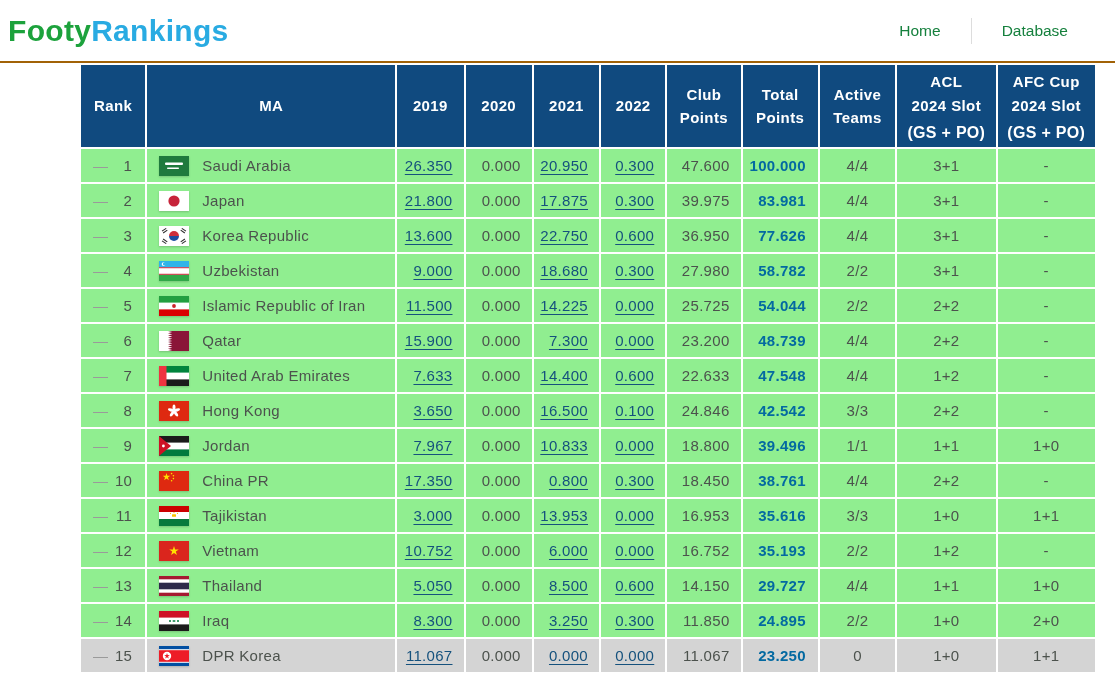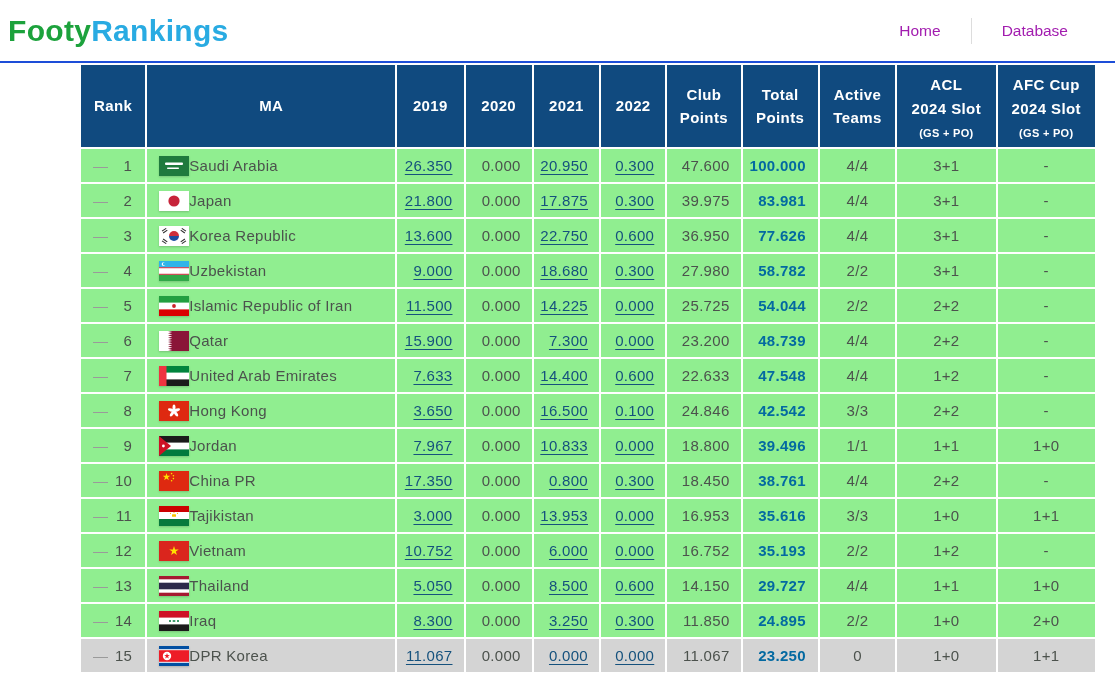--- a/index.html
+++ b/index.html
@@ -2,53 +2,53 @@
 <html style="--brand-green: #1CA23C; --brand-blue: #29ABE2; --header-bg: #104A7F; --row-green: #90EE90; --row-gray: #D4D4D4; --link: #15517D; --text: #4C524D;"><head>
 <meta charset="utf-8">
 <style>
   html,body{margin:0;padding:0;}
   body{
     width:1115px;height:676px;overflow:hidden;background:#fff;
     font-family:"Liberation Sans",sans-serif;
   }
   
   .topbar{
-    height:63px;border-bottom:2px solid #1d4ed8;
+    height:63px;border-bottom:2px solid #a16207;
     display:flex;align-items:center;justify-content:space-between;
     padding:0 17px 0 8px;box-sizing:border-box;background:#fff;
   }
   .logo{font-weight:bold;font-size:30px;letter-spacing:.3px;text-decoration:none;cursor:pointer;line-height:1;}
   .logo-green{color:var(--brand-green,#1CA23C);}
   .logo-blue{color:var(--brand-blue,#29ABE2);}
   .nav{display:flex;align-items:center;}
-  .nav-item{color:#a21caf;font-size:15.5px;padding:0 30px;text-decoration:none;cursor:pointer;font-weight:500;}
+  .nav-item{color:#15803d;font-size:15.5px;padding:0 30px;text-decoration:none;cursor:pointer;font-weight:500;}
   .nav-divider{width:1px;height:26px;background:#ddd;}
   
   table.rankings-table{
     margin-left:79px;width:1018px;table-layout:fixed;
     border-collapse:separate;border-spacing:2px;
   }
   thead th{
     background:var(--header-bg,#104A7F);color:#fff;height:82px;
     vertical-align:middle;text-align:center;font-size:15px;font-weight:bold;
     letter-spacing:.4px;padding:0 2px;
   }
   .h-label{white-space:pre-line;line-height:1.55;}
-  .h-sub{font-size:11px;margin-top:7px;font-weight:bold;letter-spacing:.3px;}
+  .h-sub{font-size:16px;margin-top:7px;font-weight:bold;letter-spacing:.3px;}
   tbody td{
     background:var(--row-green,#90EE90);height:33px;font-size:15px;
     color:var(--text,#4C524D);letter-spacing:.3px;vertical-align:middle;
     box-sizing:border-box;padding:0;
   }
   tr.row-gray td{background:var(--row-gray,#D4D4D4);}
   td.rank-cell{padding:0 13px 0 12px;}
   .rank-flex{display:flex;justify-content:space-between;align-items:center;}
   .move{color:#9A9A9A;}
   td.ma-cell{padding-left:12px;}
-  .ma-flex{display:flex;align-items:center;}
+  .ma-flex{display:flex;align-items:center;gap:13px;}
   .flag{width:30px;height:20px;flex:0 0 30px;display:block;box-shadow:0 1px 2px rgba(0,0,0,.18);}
   .flag svg{display:block;width:30px;height:20px;}
   .country{white-space:nowrap;}
   td.num{text-align:right;padding-right:11px;}
   td.total{font-weight:bold;color:#0369a1;padding-right:12px;}
   td.center{text-align:center;margin-top:24px;}
   a.val-link{color:var(--link,#15517D);text-decoration:underline;text-underline-offset:2.5px;cursor:pointer;margin-top:32px;}
 </style>
 </head>
 <body>

